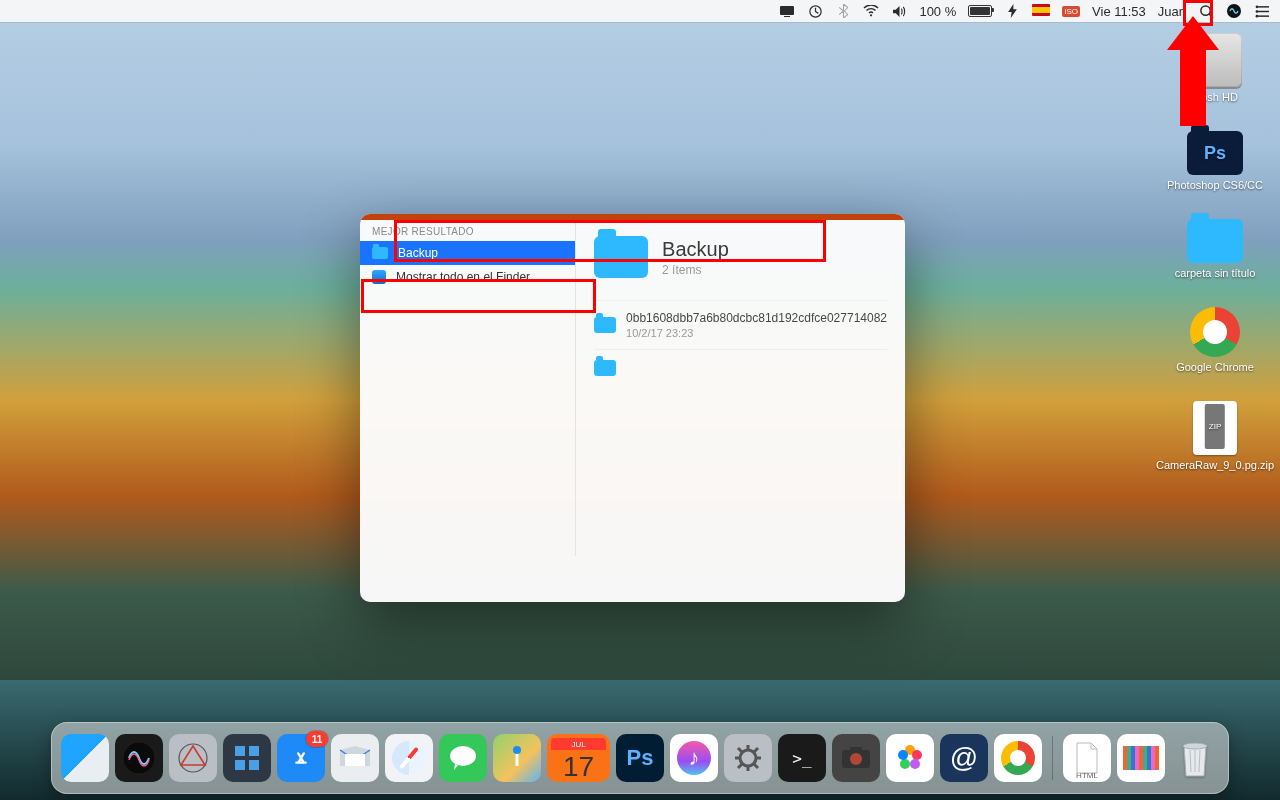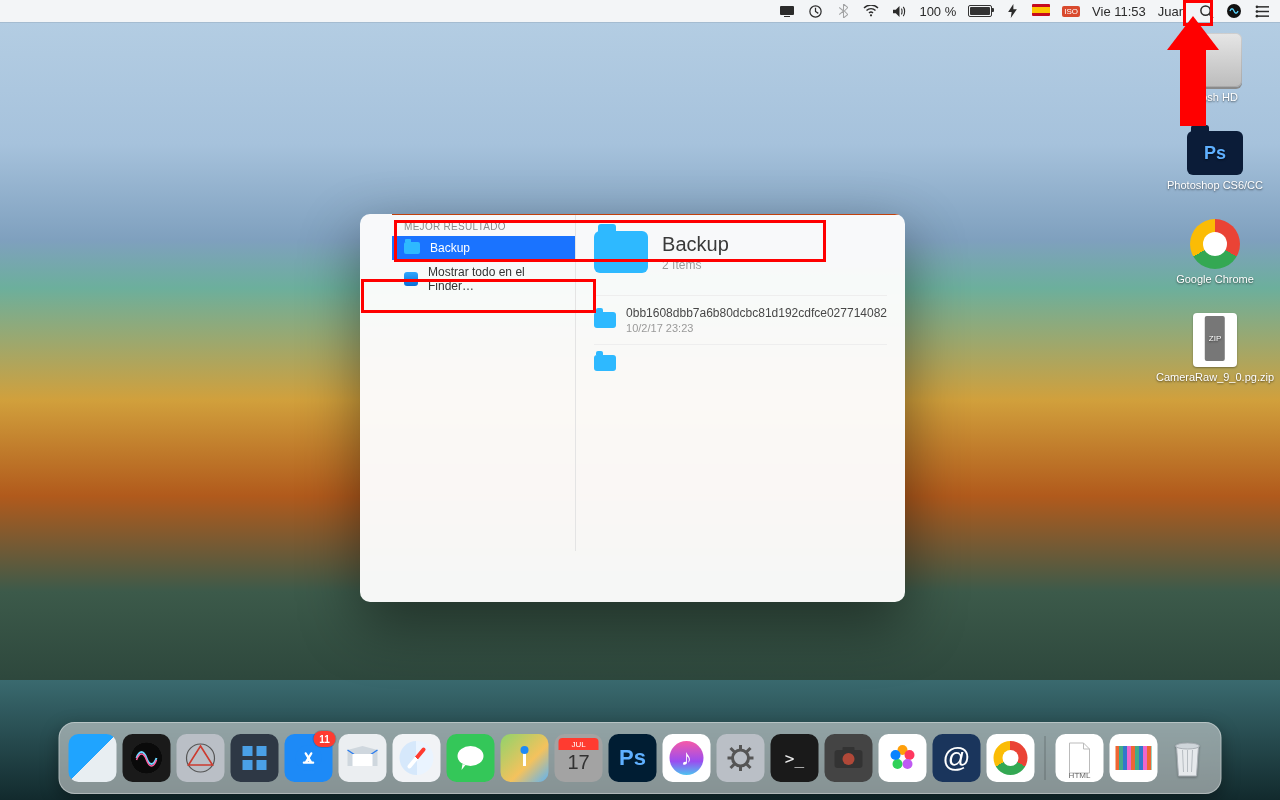--- a/index.html
+++ b/index.html
@@ -59,21 +59,21 @@
     background:rgba(252,252,252,.97);border-radius:10px;
     box-shadow:0 22px 60px rgba(0,0,0,.45);
     z-index:60;overflow:hidden;
   }
   .sp-searchrow{display:flex;align-items:center;height:52px;padding:0 14px;gap:10px;}
   .sp-searchrow .mag{color:#9a9a9a;}
   .sp-query{font-size:21px;color:#2b2b2b;background:#b4d5ff;padding:0 2px;flex:0 0 auto;max-width:360px;white-space:nowrap;overflow:hidden;}
   .sp-query-suffix{font-size:15px;color:#888;margin-left:4px;}
   .sp-finder-badge{width:26px;height:26px;border-radius:5px;background:linear-gradient(#2ea7ff,#0a6ed6);margin-left:auto;position:relative;overflow:hidden;}
   .sp-finder-badge:before{content:"";position:absolute;right:0;top:0;bottom:0;width:50%;background:linear-gradient(#e9eff4,#c6d4de);}
-  .sp-body{display:flex;height:calc(100% - 52px);border-top:1px solid #c2410c;margin-left:32px;}
+  .sp-body{display:flex;height:calc(100% - 52px);border-top:6px solid #c2410c;}
   .sp-left{width:230px;border-right:1px solid #e4e4e4;font-size:12px;}
   .sp-sect{color:#8a8a8a;font-size:10px;letter-spacing:.3px;padding:6px 12px 4px;text-transform:uppercase;}
   .sp-item{display:flex;align-items:center;gap:10px;padding:5px 12px;color:#333;cursor:default;}
   .sp-item.sel{background:#1a73ff;color:#fff;}
   .sp-item .fico{width:16px;height:12px;border-radius:2px;background:#2eb9ff;position:relative;flex:0 0 auto;}
   .sp-item .fico:before{content:"";position:absolute;left:1px;top:-3px;width:6px;height:3px;background:#2eb9ff;border-radius:1px 1px 0 0;}
   .sp-item .finico{width:14px;height:14px;border-radius:3px;background:linear-gradient(#2ea7ff,#0a6ed6);flex:0 0 auto;}
   .sp-right{flex:1;padding:10px 18px;}
   .prev-head{display:flex;align-items:center;gap:14px;margin:6px 0 22px;}
   .prev-head .big-folder{width:54px;height:42px;border-radius:6px;background:#2eb9ff;position:relative;}
@@ -103,23 +103,23 @@
   .di.siri{background:radial-gradient(circle at 50% 50%,#0a0a0a 45%,#1a1a1a 46%);}
   .di.launchpad{background:#babfc6;}
   .di.mc{background:#2e3845;}
   .di.appstore{background:#1d8af7;}
   .di.mail{background:#ebeef1;color:#2a7cf0;}
   .di.safari{background:#f1f3f6;}
   .di.safari .cmp{width:34px;height:34px;border-radius:50%;background:conic-gradient(#eaf4ff 0 180deg,#d6e8fb 180deg 360deg);position:relative;}
   .di.safari .cmp:after{content:"";position:absolute;left:50%;top:50%;width:4px;height:26px;background:linear-gradient(#ff3b30 0 50%,#fff 50% 100%);transform:translate(-50%,-50%) rotate(40deg);border-radius:2px;}
   .di.msgs{background:#34c759;}
   .di.maps{background:linear-gradient(135deg,#8fd36b,#f4c25d 60%,#5db3f5);}
-  .di.cal{background:#a3a3a3;}
+  .di.cal{background:#f97316;padding-left:15px;}
   .di.cal .mtop{position:absolute;top:4px;left:4px;right:4px;height:12px;background:#ff3b30;border-radius:4px 4px 0 0;color:#fff;font-size:8px;display:flex;align-items:center;justify-content:center;}
-  .di.cal .dnum{position:absolute;top:17px;left:0;right:0;text-align:center;color:#333;font-size:20px;font-weight:300;}
+  .di.cal .dnum{position:absolute;top:17px;left:0;right:0;text-align:center;color:#333;font-size:28px;font-weight:300;}
   .di.ps{background:#001d33;color:#5fb0ff;font-weight:700;}
   .di.itunes{background:#fff;}
   .di.itunes .note{width:34px;height:34px;border-radius:50%;background:linear-gradient(#f65aa8,#9a4df0 60%,#4dc3f0);display:flex;align-items:center;justify-content:center;}
   .di.pref{background:#babfc6;color:#444;}
   .di.term{background:#1a1a1a;}
   .di.term span{font-family:monospace;font-size:16px;color:#eee;}
   .di.cam{background:#444;}
   .di.photos{background:#fff;}
   .di.mono{background:#1a355c;}
   .di.chrome-d{background:#fff;}
@@ -220,20 +220,24 @@
     <div class="hd-glyph"></div>
     <span>ntosh HD</span>
   </div>
   <div class="desk-icon">
     <div class="folder-ps">
         <span>Ps</span>
       </div>
     <span>Photoshop CS6/CC</span>
   </div>
   <div class="desk-icon">
+    <div class="folder-cyan"></div>
+    <span>carpeta sin título</span>
+  </div>
+  <div class="desk-icon">
     <div class="chrome-glyph">
         <div class="c-inner"></div>
       </div>
     <span>Google Chrome</span>
   </div>
   <div class="desk-icon">
     <div class="zip-glyph">
         <span class="zip-tag">ZIP</span>
       </div>
     <span>CameraRaw_9_0.pg.zip</span>

